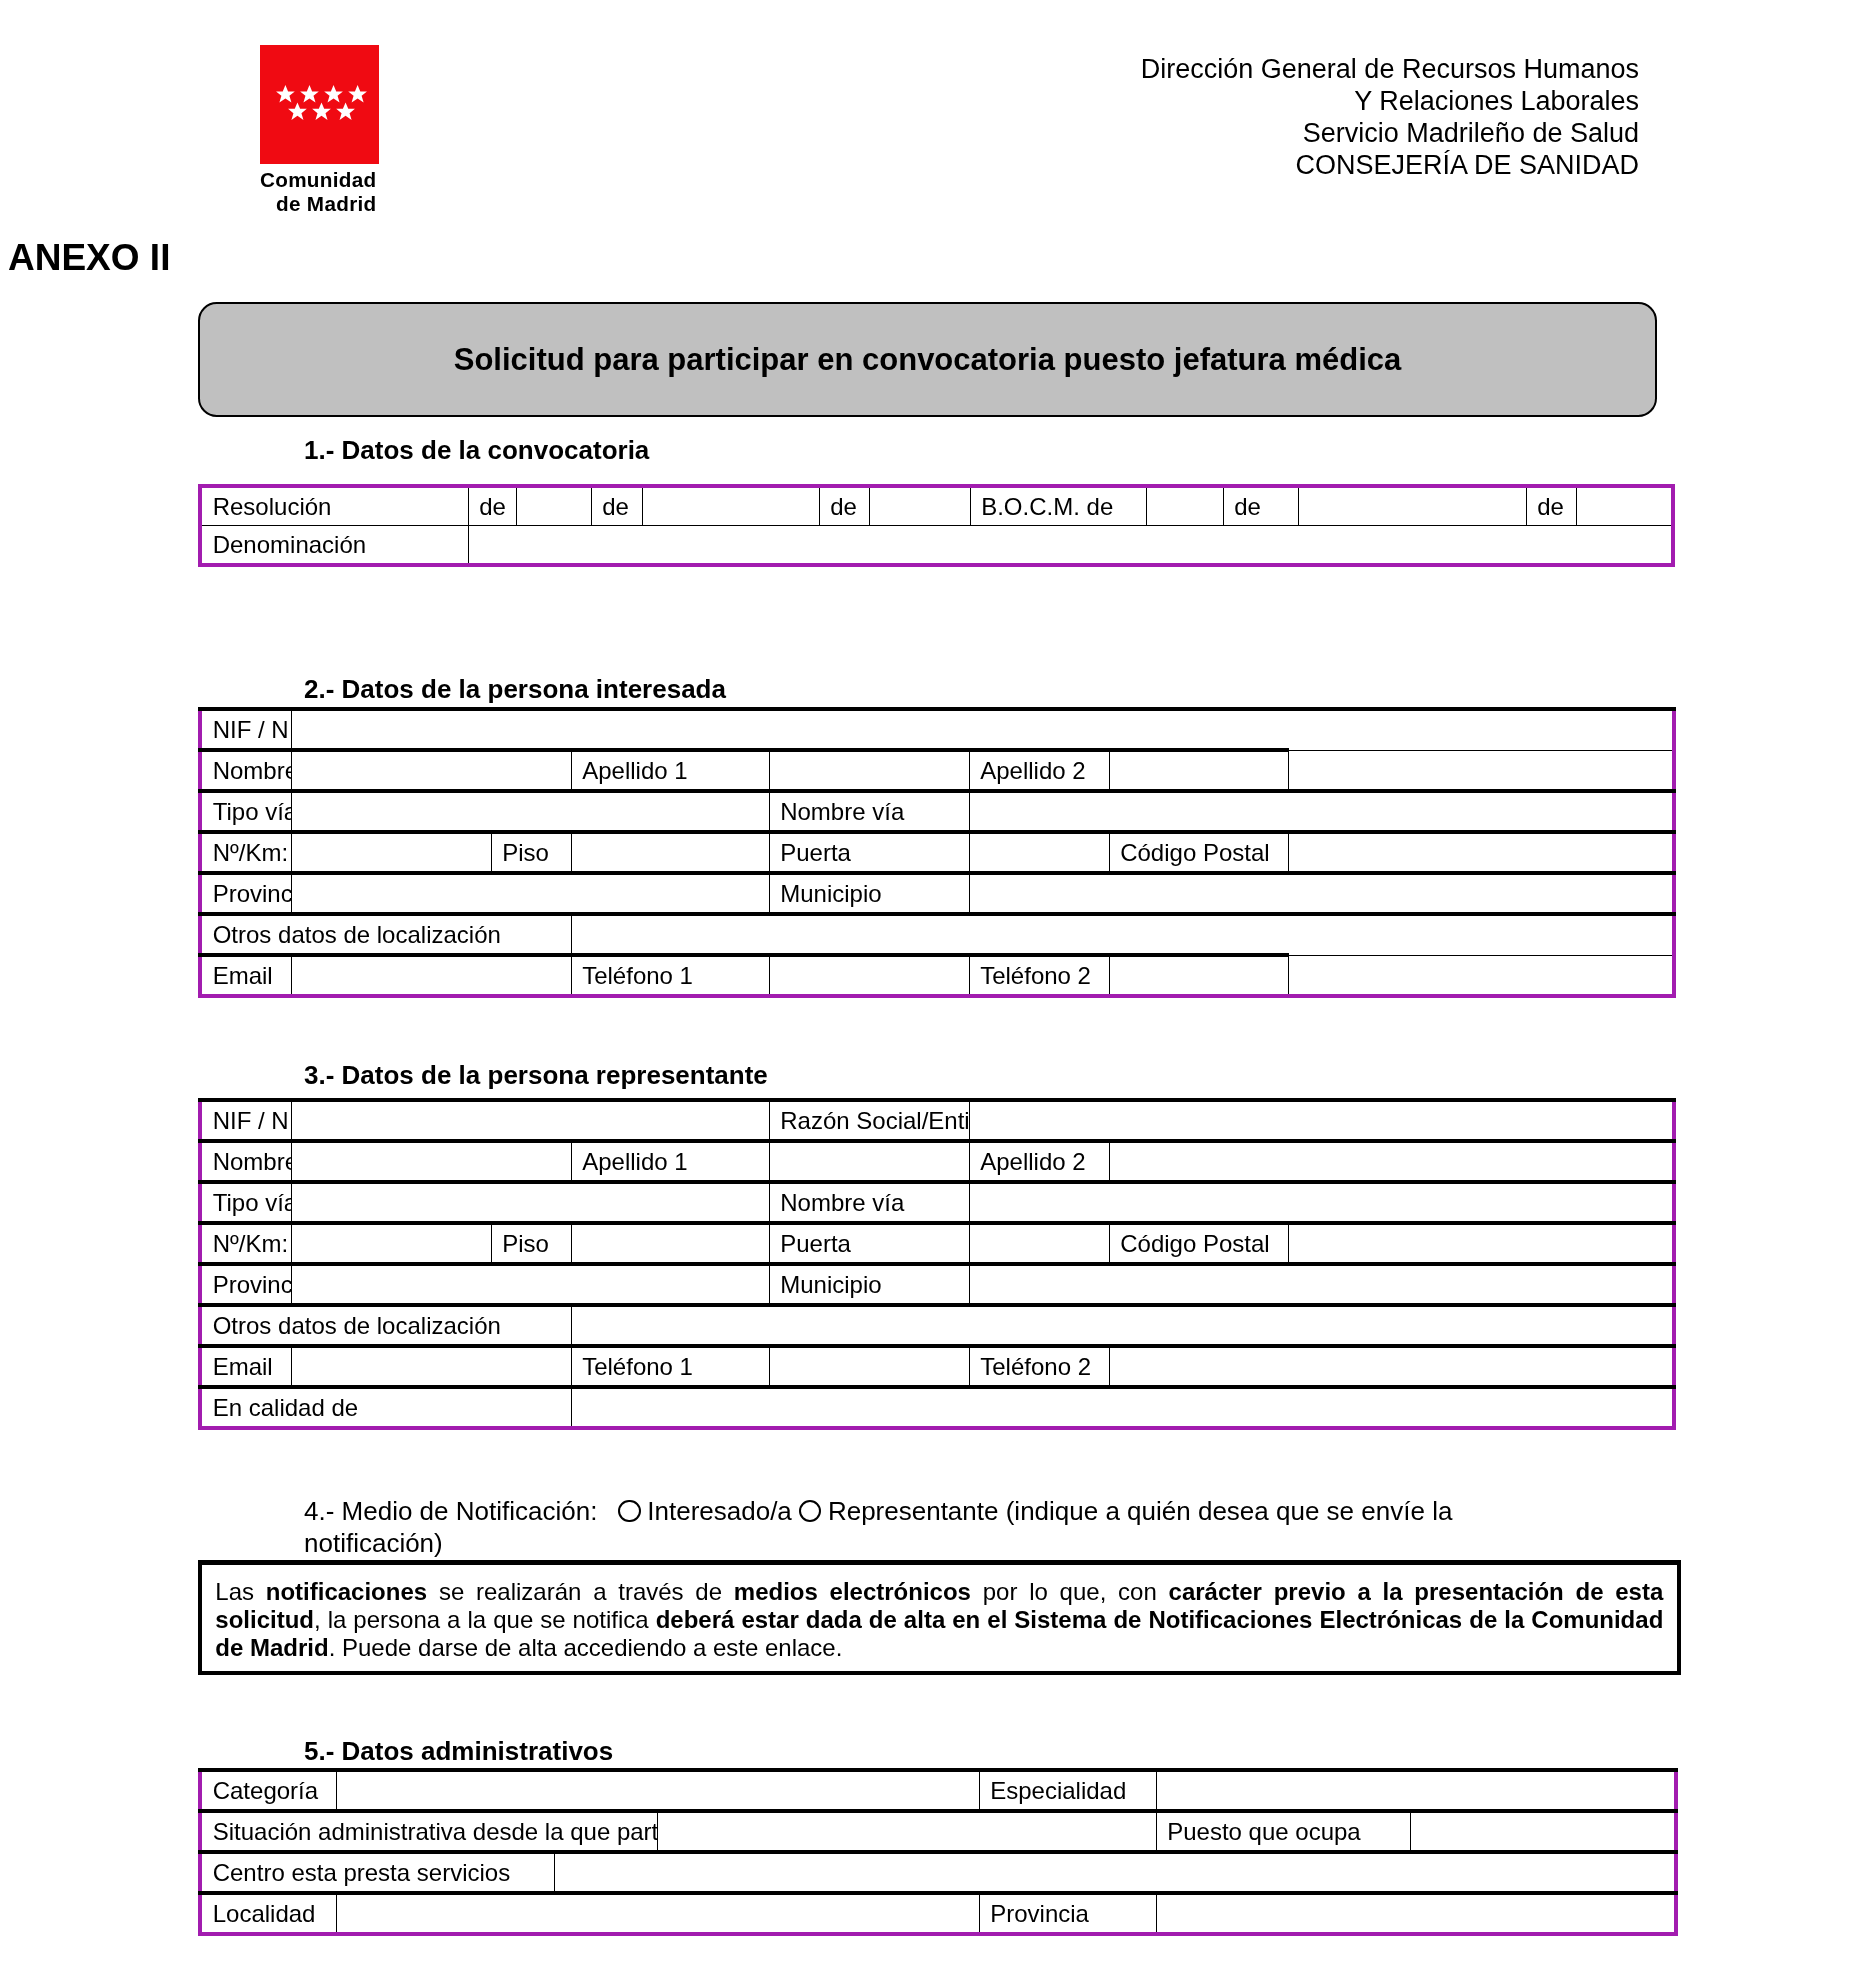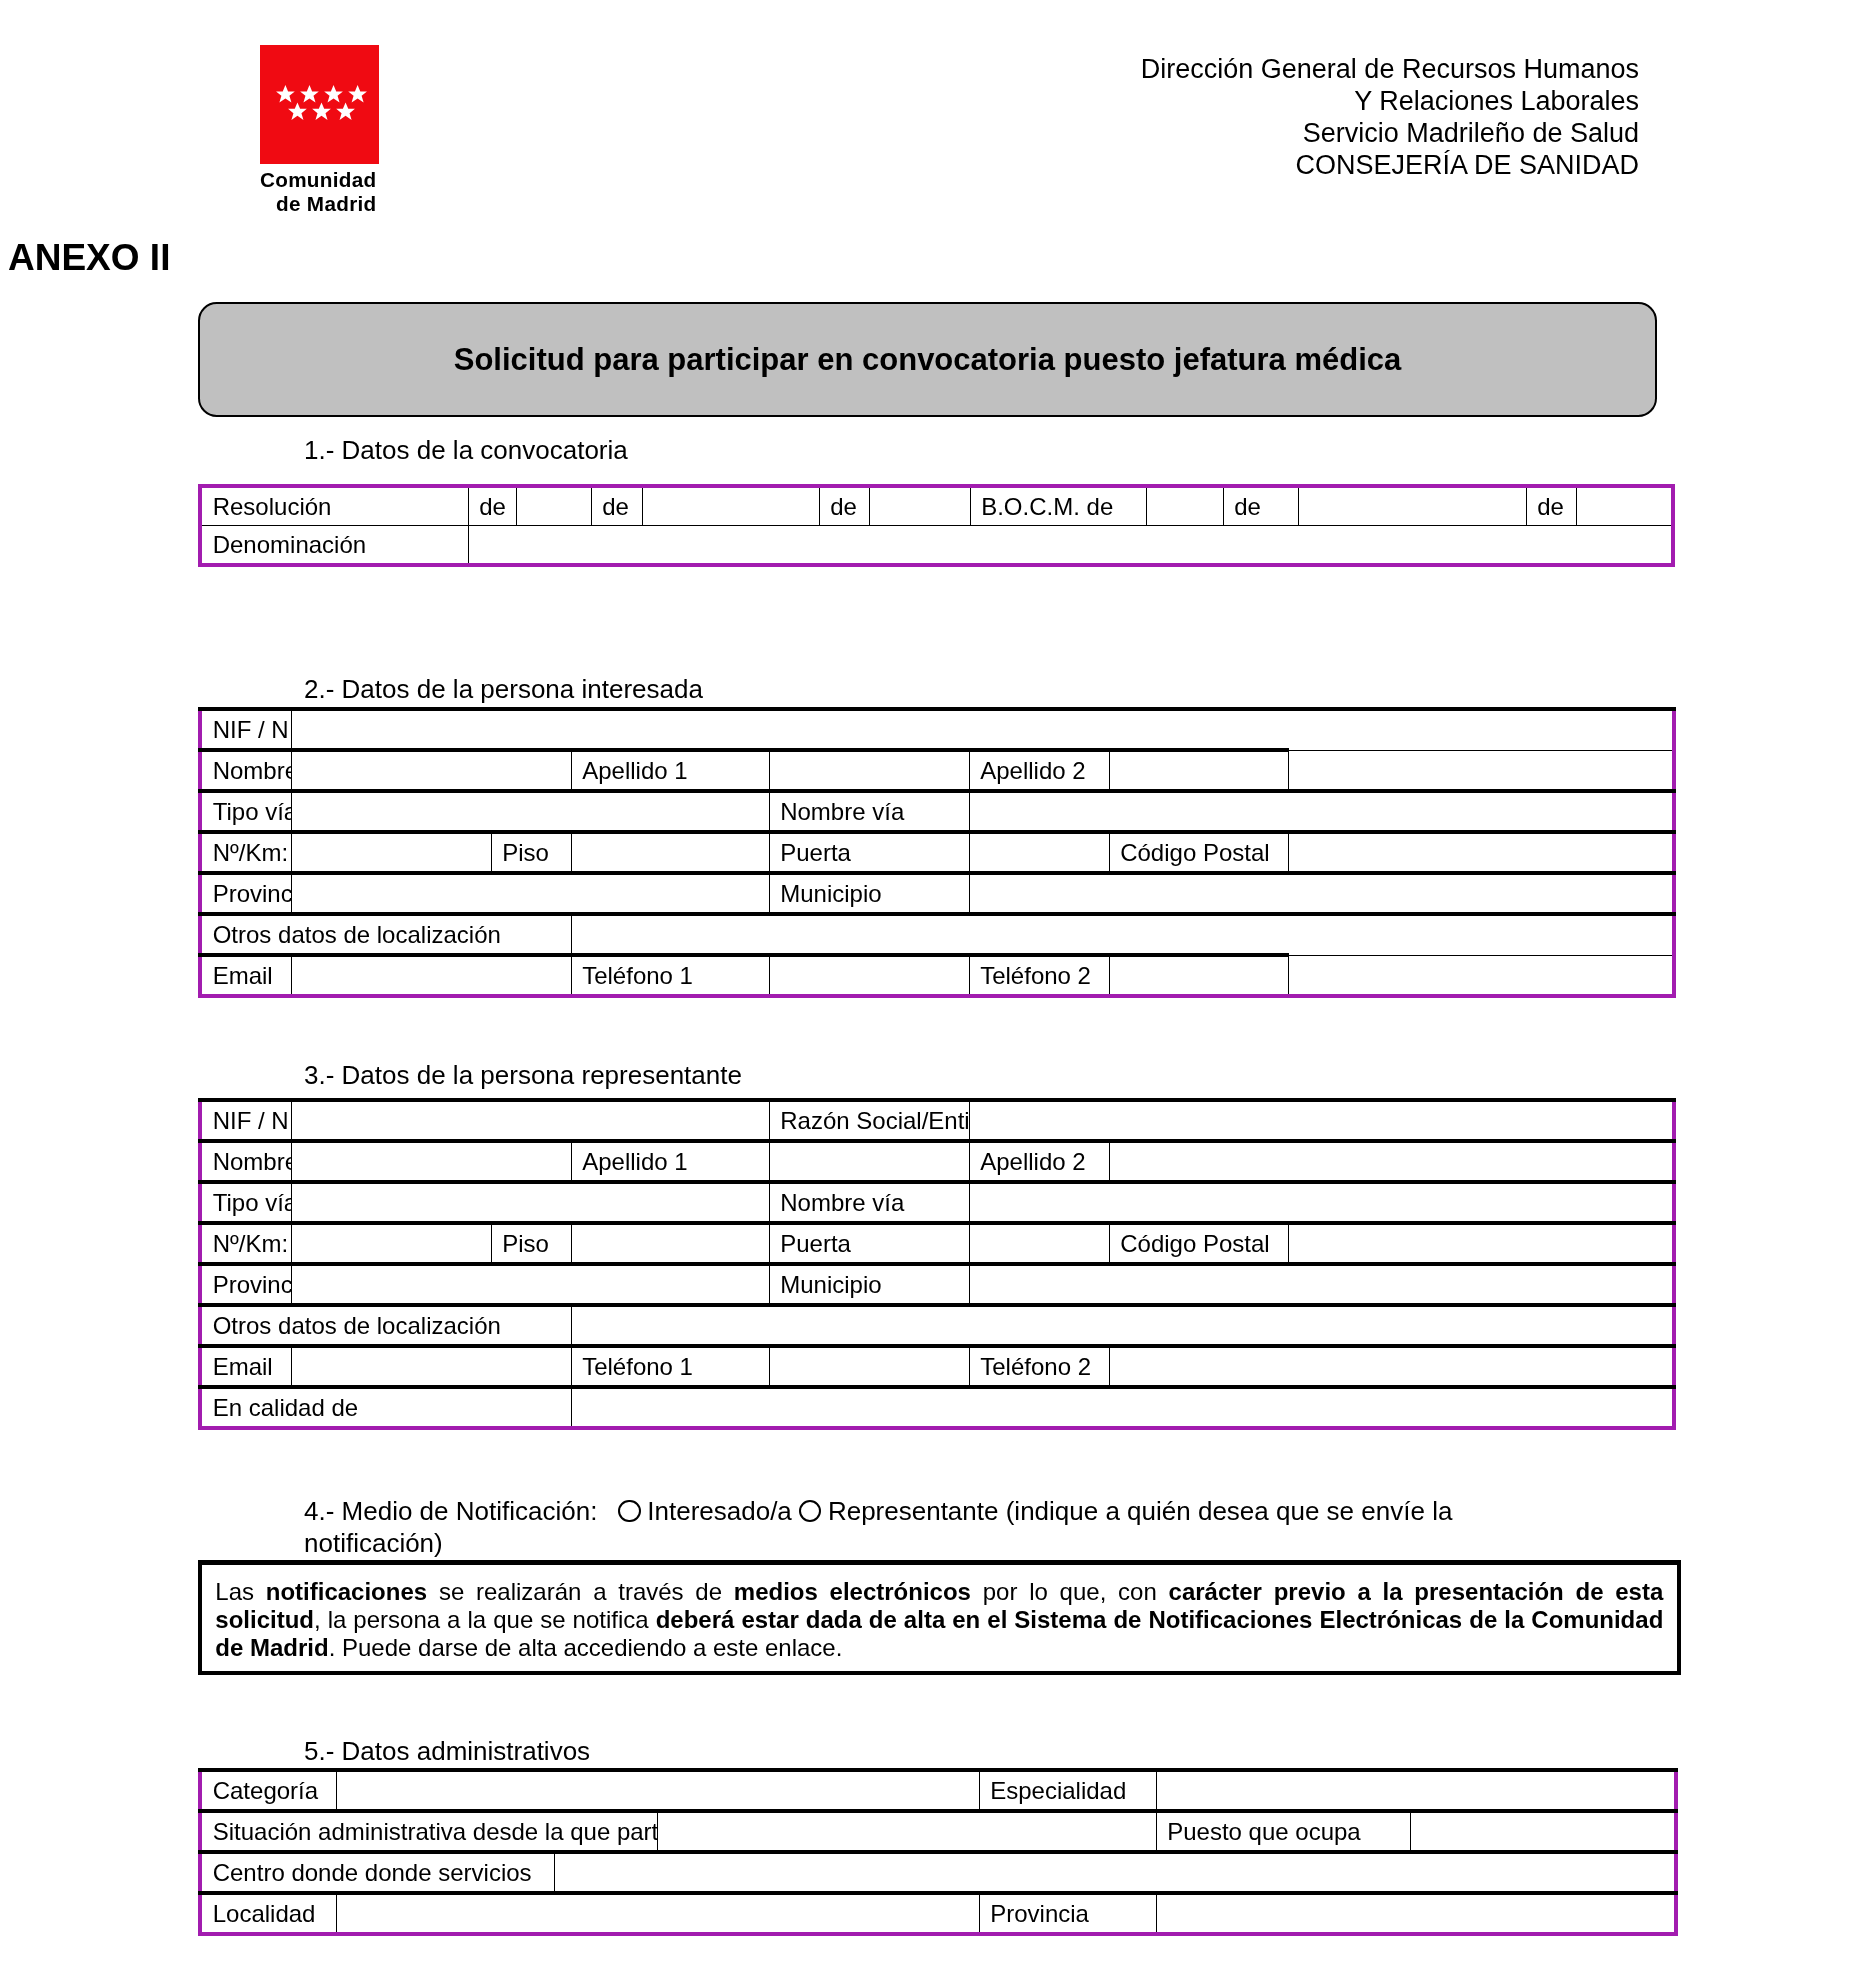--- a/index.html
+++ b/index.html
@@ -4,21 +4,21 @@
 <style>
   html, body { margin:0; padding:0; background:#fff; }
   body { width:1871px; height:1975px; position:relative; font-family:"Liberation Sans", sans-serif; color:#000; overflow:hidden; }
   .abs { position:absolute; }
   .logo-box { left:260px; top:45px; width:119px; height:119px; background:#f00a12; }
   .logo-box svg { width:100%; height:100%; }
   .logo-text { left:260px; top:168px; font-weight:bold; font-size:20.7px; line-height:24px; letter-spacing:0.3px;text-align:right; }
   .hdr { right:232px; top:53px; text-align:right; color:#000000; font-size:27px; line-height:32px; }
   .anexo { left:8px; width:1871px; top:237px; text-align:left; font-weight:bold; font-size:37px; }
   .titlebox { left:198px; top:302px; width:1455px; height:111px; background:#c0c0c0; border:2.7px solid #000; border-radius:18.7px; display:flex; align-items:center; justify-content:center; font-weight:bold; font-size:31px; }
-  .sec { left:304px; font-weight:normal; font-size:26px; }
+  .sec { left:304px; font-weight:bold; font-size:26px; }
   table.f { position:absolute; left:198px; width:1475px; border-collapse:collapse; border:4px solid #a21caf; table-layout:fixed; }
   table.f td { border:1.3px solid #000; height:37px; padding:0 0 0 10.7px; font-size:24px; white-space:nowrap; overflow:hidden; vertical-align:middle; }
   table.f tr.thick td { border-top:4px solid #000; }
   .notif-line { left:304px; font-size:26px; line-height:32px; width:1301px; }
   .notif-line b { font-weight:normal; }
   .radio { display:inline-block; width:18.7px; height:18.7px; border:2px solid #000; border-radius:50%; vertical-align:middle; margin:0 6.7px 4px 13.3px; }
   .notice { left:198px; top:1560px; width:1448px; height:93px; border:4px solid #000; border-top-width:5.3px; padding:13.3px 13.3px 0 13.3px; font-size:24px; line-height:28px; text-align:justify; }
   .notice b { font-weight:bold; }
 </style>
 </head>
@@ -260,21 +260,21 @@
     <td colspan="2">Especialidad</td>
     <td colspan="3"></td>
   </tr>
   <tr class="thick">
     <td colspan="3">Situación administrativa desde la que participa</td>
     <td colspan="3" style="width:0"></td>
     <td colspan="2">Puesto que ocupa</td>
     <td></td>
   </tr>
   <tr class="thick">
-    <td colspan="2">Centro donde donde servicios</td>
+    <td colspan="2">Centro esta presta servicios</td>
     <td colspan="7"></td>
   </tr>
   <tr class="thick">
     <td>Localidad</td>
     <td colspan="3"></td>
     <td colspan="2">Provincia</td>
     <td colspan="3"></td>
   </tr>
 </tbody>
   </table>

